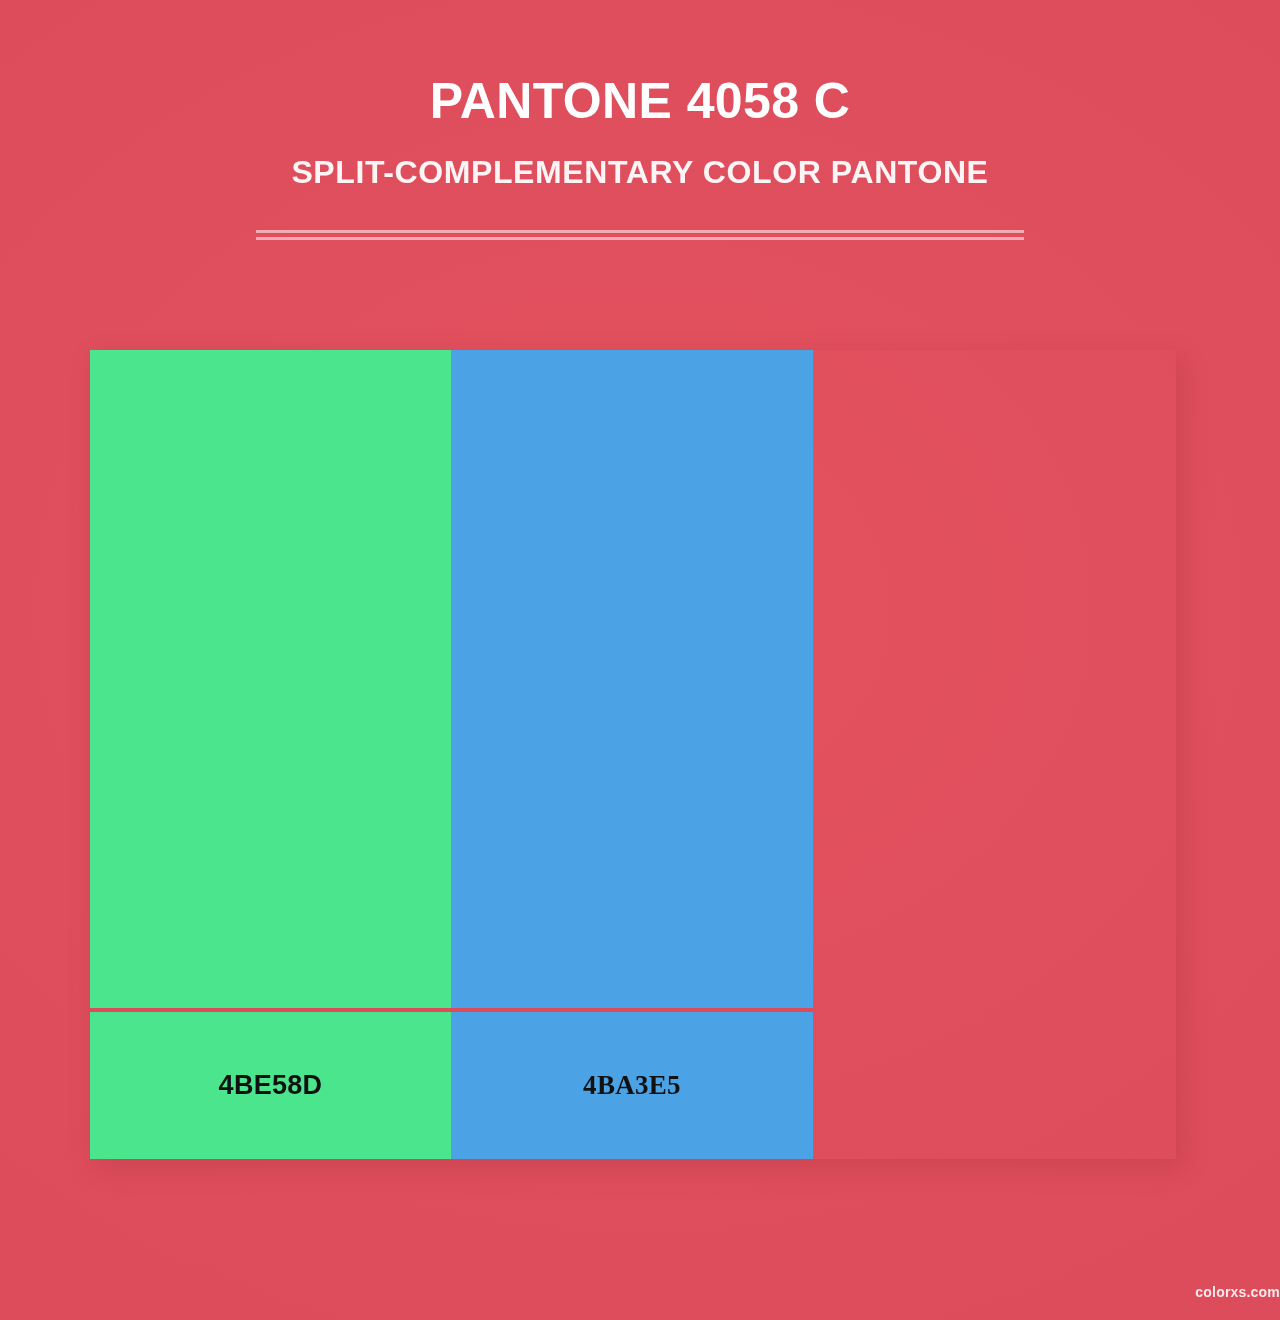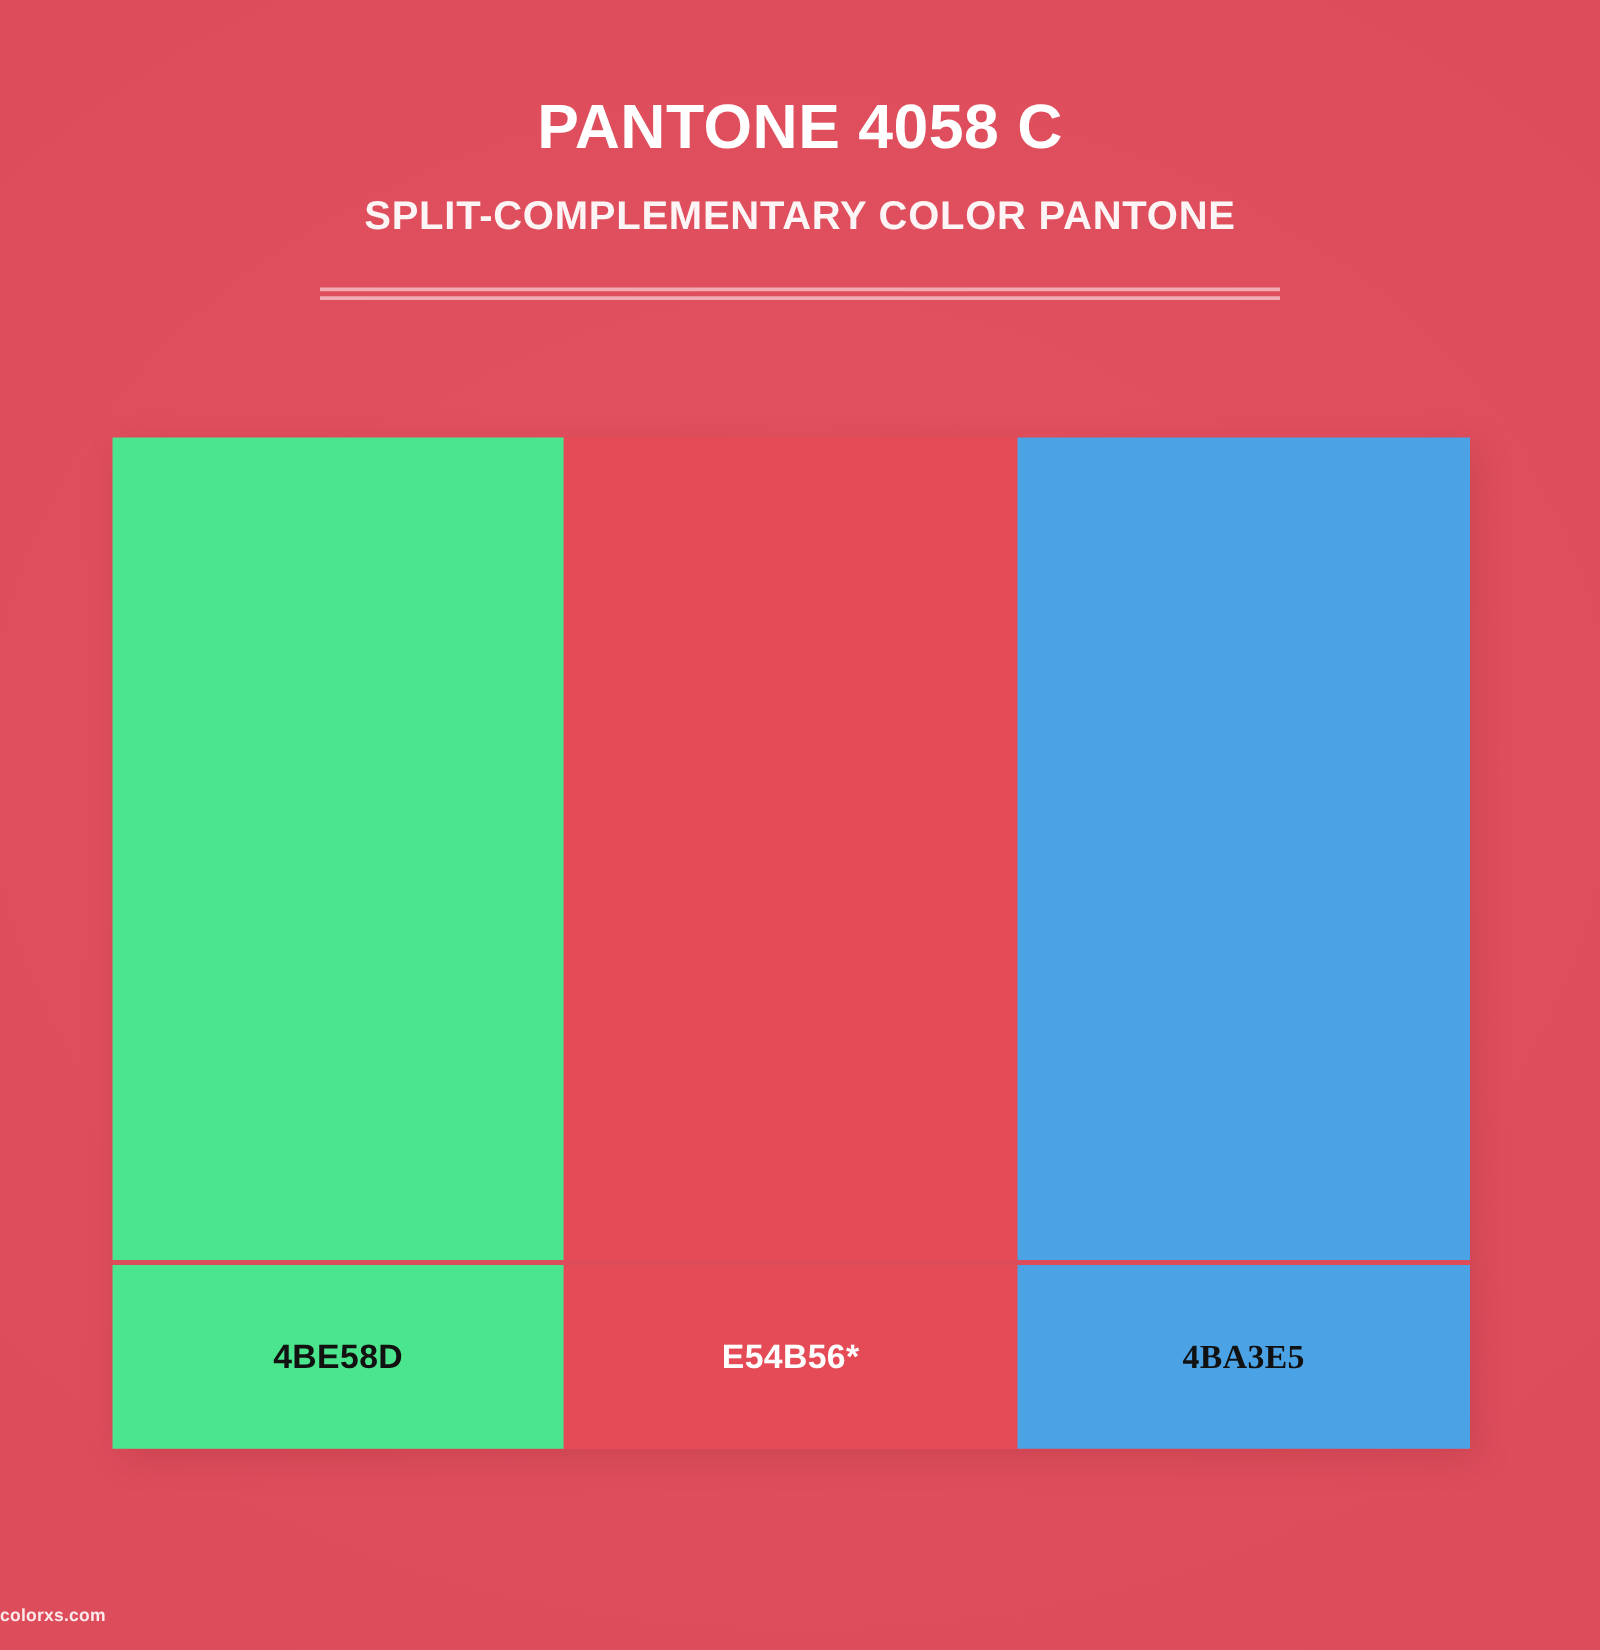--- a/index.html
+++ b/index.html
@@ -128,21 +128,21 @@
     line-height: 1;
     white-space: nowrap;
   }
 
   
   #site-footer {
     position: absolute;
     top: 1284px;
     left: 0;
     width: 1280px;
-    text-align: left;
+    text-align: right;
     font-size: 14px;
     font-weight: bold;
     color: #fbe9eb;
     letter-spacing: 0.2px;
   }
 </style>
 </head>
 <body>
 
 <div id="bg-vignette" style="background: radial-gradient(78% 62% at 50% 46%, rgb(230, 83, 95) 0%, rgb(224, 79, 93) 46%, rgb(221, 76, 91) 100%);"></div>
@@ -162,27 +162,20 @@
   <div id="palette-panel">
 
     <div class="swatch-column col-0">
       <div class="swatch-block" style="background: rgb(75, 229, 141);"></div>
       <div class="swatch-separator" style="background: rgb(221, 76, 91);"></div>
       <div class="swatch-label-area" style="background: rgb(75, 229, 141);">
         <div class="swatch-hex-label" style="color: rgb(17, 17, 17); text-align: right;">4BE58D</div>
       </div>
     </div>
 
-    <div class="swatch-column col-1">
-      <div class="swatch-block" style="background: rgb(229, 75, 86);"></div>
-      <div class="swatch-separator" style="background: rgb(221, 76, 91);"></div>
-      <div class="swatch-label-area" style="background: rgb(229, 75, 86);">
-        <div class="swatch-hex-label" style="color: rgb(255, 255, 255);">E54B56*</div>
-      </div>
-    </div>
 
     <div class="swatch-column col-2">
       <div class="swatch-block" style="background: rgb(75, 163, 229);"></div>
       <div class="swatch-separator" style="background: rgb(221, 76, 91);"></div>
       <div class="swatch-label-area" style="background: rgb(75, 163, 229);">
         <div class="swatch-hex-label" style="color: rgb(17, 17, 17);">4BA3E5</div>
       </div>
     </div>
 
   </div>

